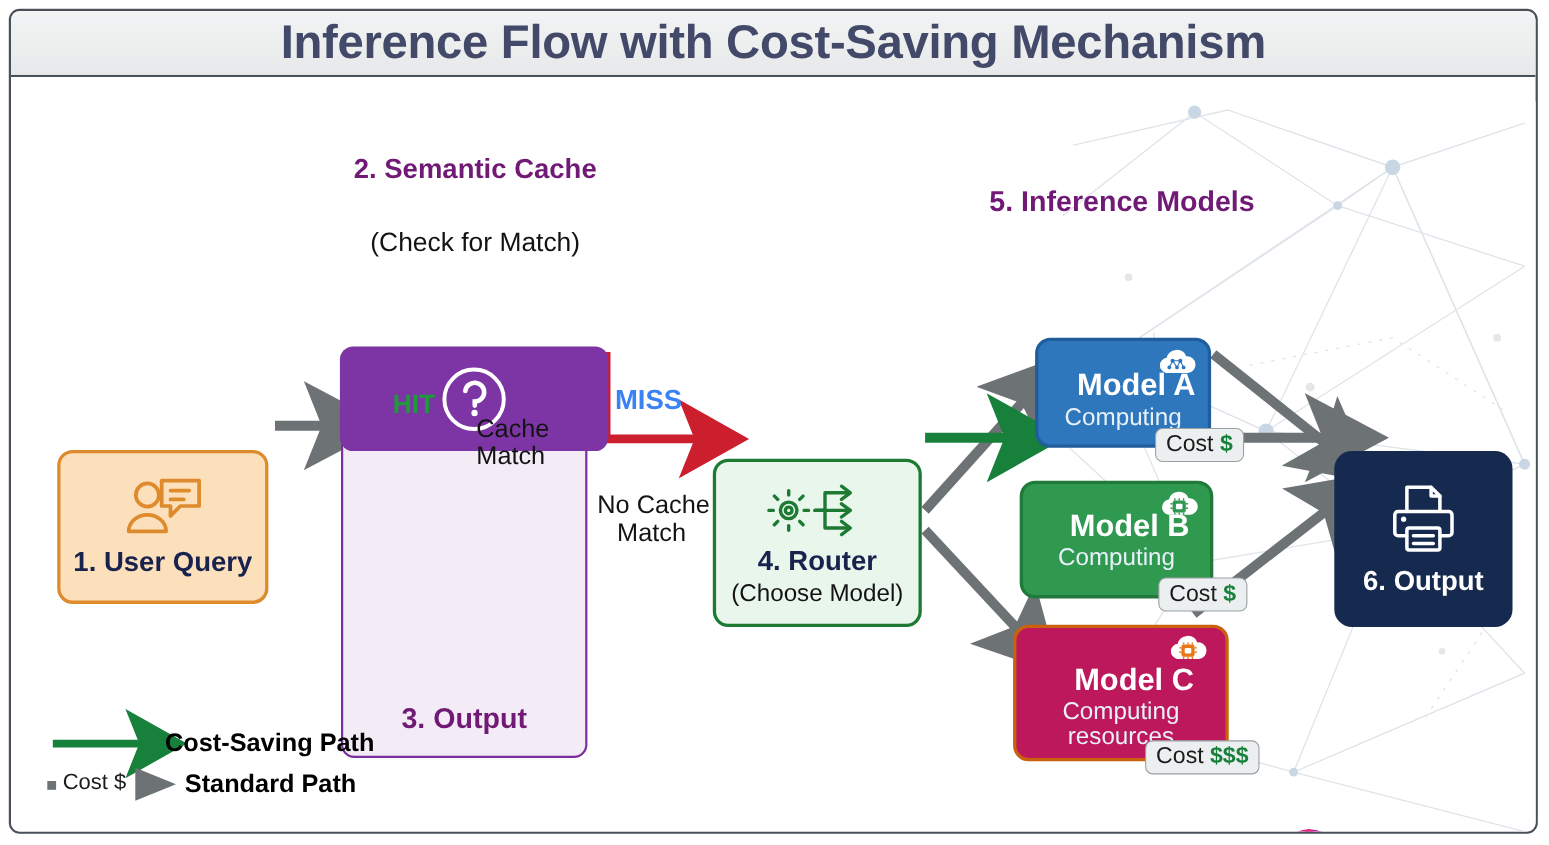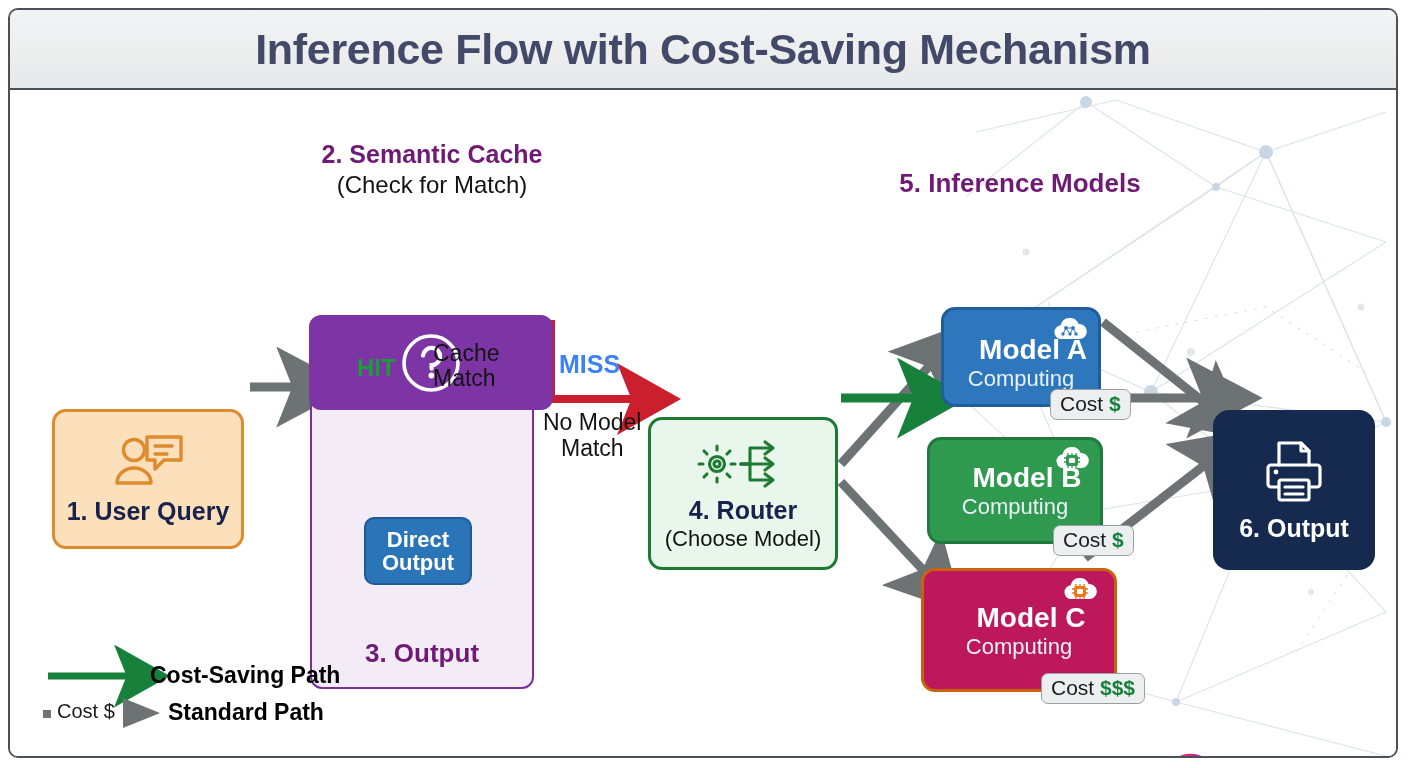--- a/index.html
+++ b/index.html
@@ -11,41 +11,41 @@
   }
   #stage{position:relative;width:1408px;height:768px;background:#fff;}
 
   
   .frame{
     position:absolute;left:8px;top:8px;width:1390px;height:750px;
     border:2.5px solid #4a5058;border-radius:10px;
     box-sizing:border-box;background:transparent;
   }
   .title-bar{
-    position:absolute;left:10px;top:10px;width:1386px;height:80px;
+    position:absolute;left:10px;top:10px;width:1386px;height:60px;
     background:linear-gradient(180deg,#f2f3f4 0%,#eceded 60%,#e7e8ea 100%);
     border-bottom:2.5px solid #4a5058;
     border-top-left-radius:8px;border-top-right-radius:8px;
     box-sizing:border-box;
     display:flex;align-items:center;justify-content:center;
   }
   .title-txt{
     font-size:43px;font-weight:bold;color:#434a69;letter-spacing:-.3px;
     white-space:nowrap;
   }
 
   
   .canvas{position:absolute;left:10px;top:92px;width:1386px;height:664px;overflow:hidden;
           border-bottom-left-radius:8px;border-bottom-right-radius:8px;background:#fff;}
   #netbg{position:absolute;right:0;top:0;}
 
   
   .abs{position:absolute;}
   .lbl{position:absolute;color:#701a75;font-weight:bold;white-space:nowrap;}
-  .sub{position:absolute;color:#131313;white-space:nowrap;}
+  .sub{position:absolute;color:#131313;white-space:nowrap;margin-top:36px;}
 
   
   .node{position:absolute;box-sizing:border-box;border-radius:14px;
         display:flex;flex-direction:column;align-items:center;justify-content:center;}
 
   .n-user{left:42px;top:317px;width:192px;height:140px;
     background:#fcdfbb;border:3px solid #dd8b2c;}
   .n-user .cap{font-size:25px;font-weight:bold;color:#17224d;margin-top:6px;}
 
   .cache-wrap{position:absolute;left:300px;top:224px;width:224px;height:373px;
@@ -204,31 +204,25 @@
         <circle cx="31" cy="31" r="27" fill="none" stroke="#fff" stroke-width="3.6"></circle>
         <path d="M23,23.5 a8.6,8.6 0 1 1 8.6,9.6 v3.6" fill="none" stroke="#fff" stroke-width="4.2" stroke-linecap="round"></path>
         <circle cx="31.4" cy="43.5" r="2.9" fill="#fff"></circle>
       </svg>
     </div>
 
     <div class="lbl" style="left:347px;top:262px;font-size:24px;color:#1d9a3a;">HIT</div>
     <div class="sub" style="left:423px;top:248px;font-size:23px;">Cache</div>
     <div class="sub" style="left:423px;top:273px;font-size:23px;">Match</div>
 
-    <div class="node n-direct">
-      <span class="t">
-        <span>Direct</span><br>
-        <span>Output</span>
-      </span>
-    </div>
 
     <div class="lbl" style="left:300px;top:546px;width:224px;text-align:center;font-size:26px;">3. Output</div>
 
     <div class="lbl" style="left:549px;top:258px;font-size:25px;color:#3b82f6;">MISS</div>
-    <div class="sub" style="left:533px;top:317px;font-size:23px;">No Model</div>
+    <div class="sub" style="left:533px;top:317px;font-size:23px;">No Cache</div>
     <div class="sub" style="left:551px;top:343px;font-size:23px;">Match</div>
 
     <div class="node n-router">
       <svg width="92" height="56" viewBox="0 0 92 56" style="margin-bottom:4px;">
         <g fill="none" stroke="#1d7a32" stroke-width="3.1" stroke-linecap="round" stroke-linejoin="round">
           <circle cx="20" cy="28" r="7.5"></circle>
           <circle cx="20" cy="28" r="3"></circle>
           <path d="M20,14 v-4 M20,46 v-4 M6,28 h-4 M38,28 h-4
                    M10,18 l-3,-3 M30,38 l3,3 M30,18 l3,-3 M10,38 l-3,3"></path>
           <path d="M44,28 h9 v-16 h22"></path>
@@ -288,20 +282,21 @@
         <path d="M10,24 a7,7 0 0 1 0.6,-13.8 a9.5,9.5 0 0 1 18,-1.2 a6.6,6.6 0 0 1 1.4,15 z" fill="#fff"></path>
         <rect x="14" y="11" width="12" height="11" rx="2" fill="#e9781b"></rect>
         <rect x="17" y="14" width="6" height="5" rx="1" fill="#fff"></rect>
         <g stroke="#e9781b" stroke-width="1.3">
           <path d="M16,11 v-2 M20,11 v-2 M24,11 v-2 M16,22 v2 M20,22 v2 M24,22 v2
                    M14,14 h-2 M14,18 h-2 M26,14 h2 M26,18 h2"></path>
         </g>
       </svg>
       <span class="mt" style="top:31px;font-size:28px;">Model C</span>
       <span class="ms" style="top:65px;font-size:22px;">Computing</span>
+      <span class="ms" style="top:87px;font-size:22px;">resources</span>
     </div>
     <div class="cost" style="left:1031px;top:476px;margin-top:105px;">
       <span>Cost </span><b>$$$</b>
     </div>
 
     <div class="node n-out">
       <svg width="74" height="68" viewBox="0 0 74 68">
         <g fill="none" stroke="#fff" stroke-width="3.2" stroke-linejoin="round" stroke-linecap="round">
           <path d="M22,27 V5 h22 l8,8 v14"></path>
           <path d="M44,5 v8 h8"></path>

